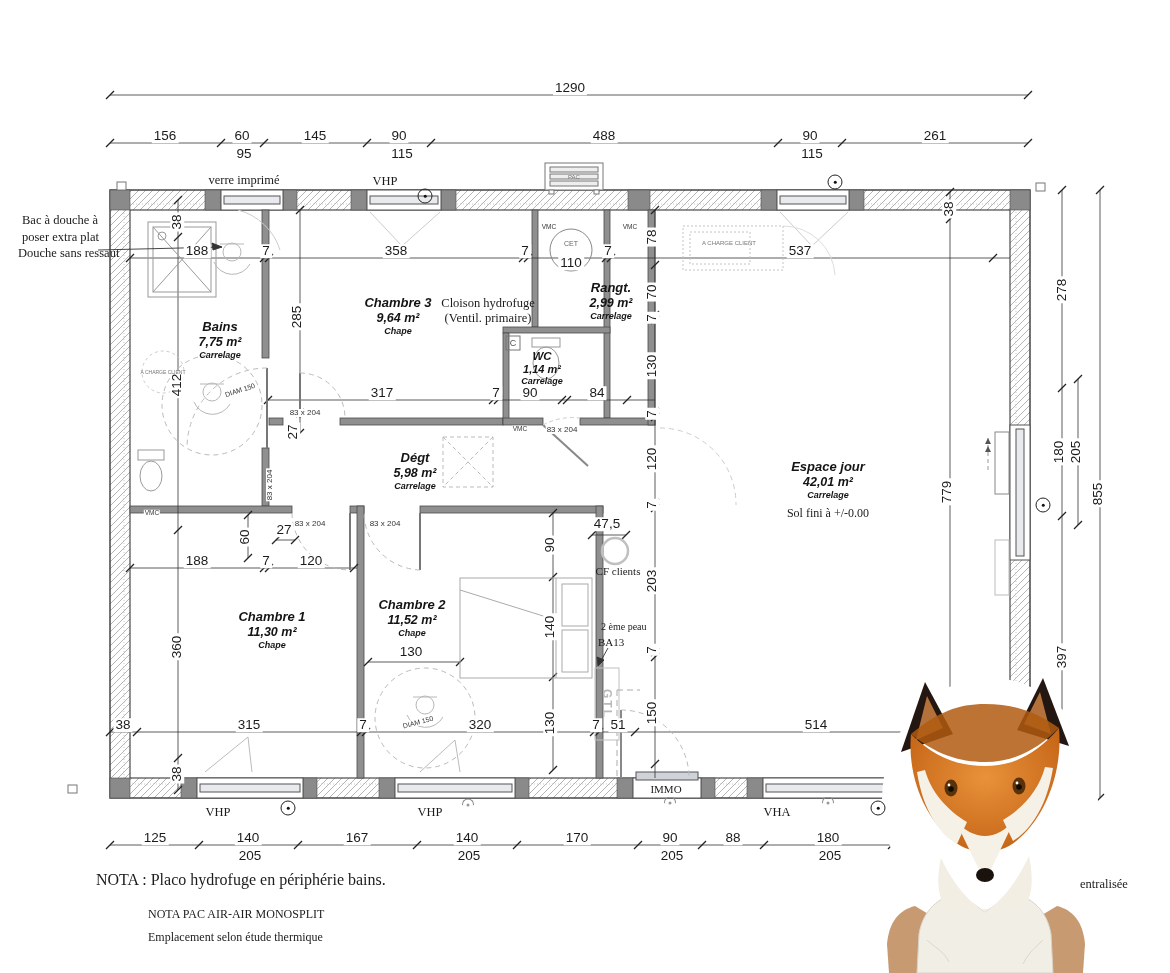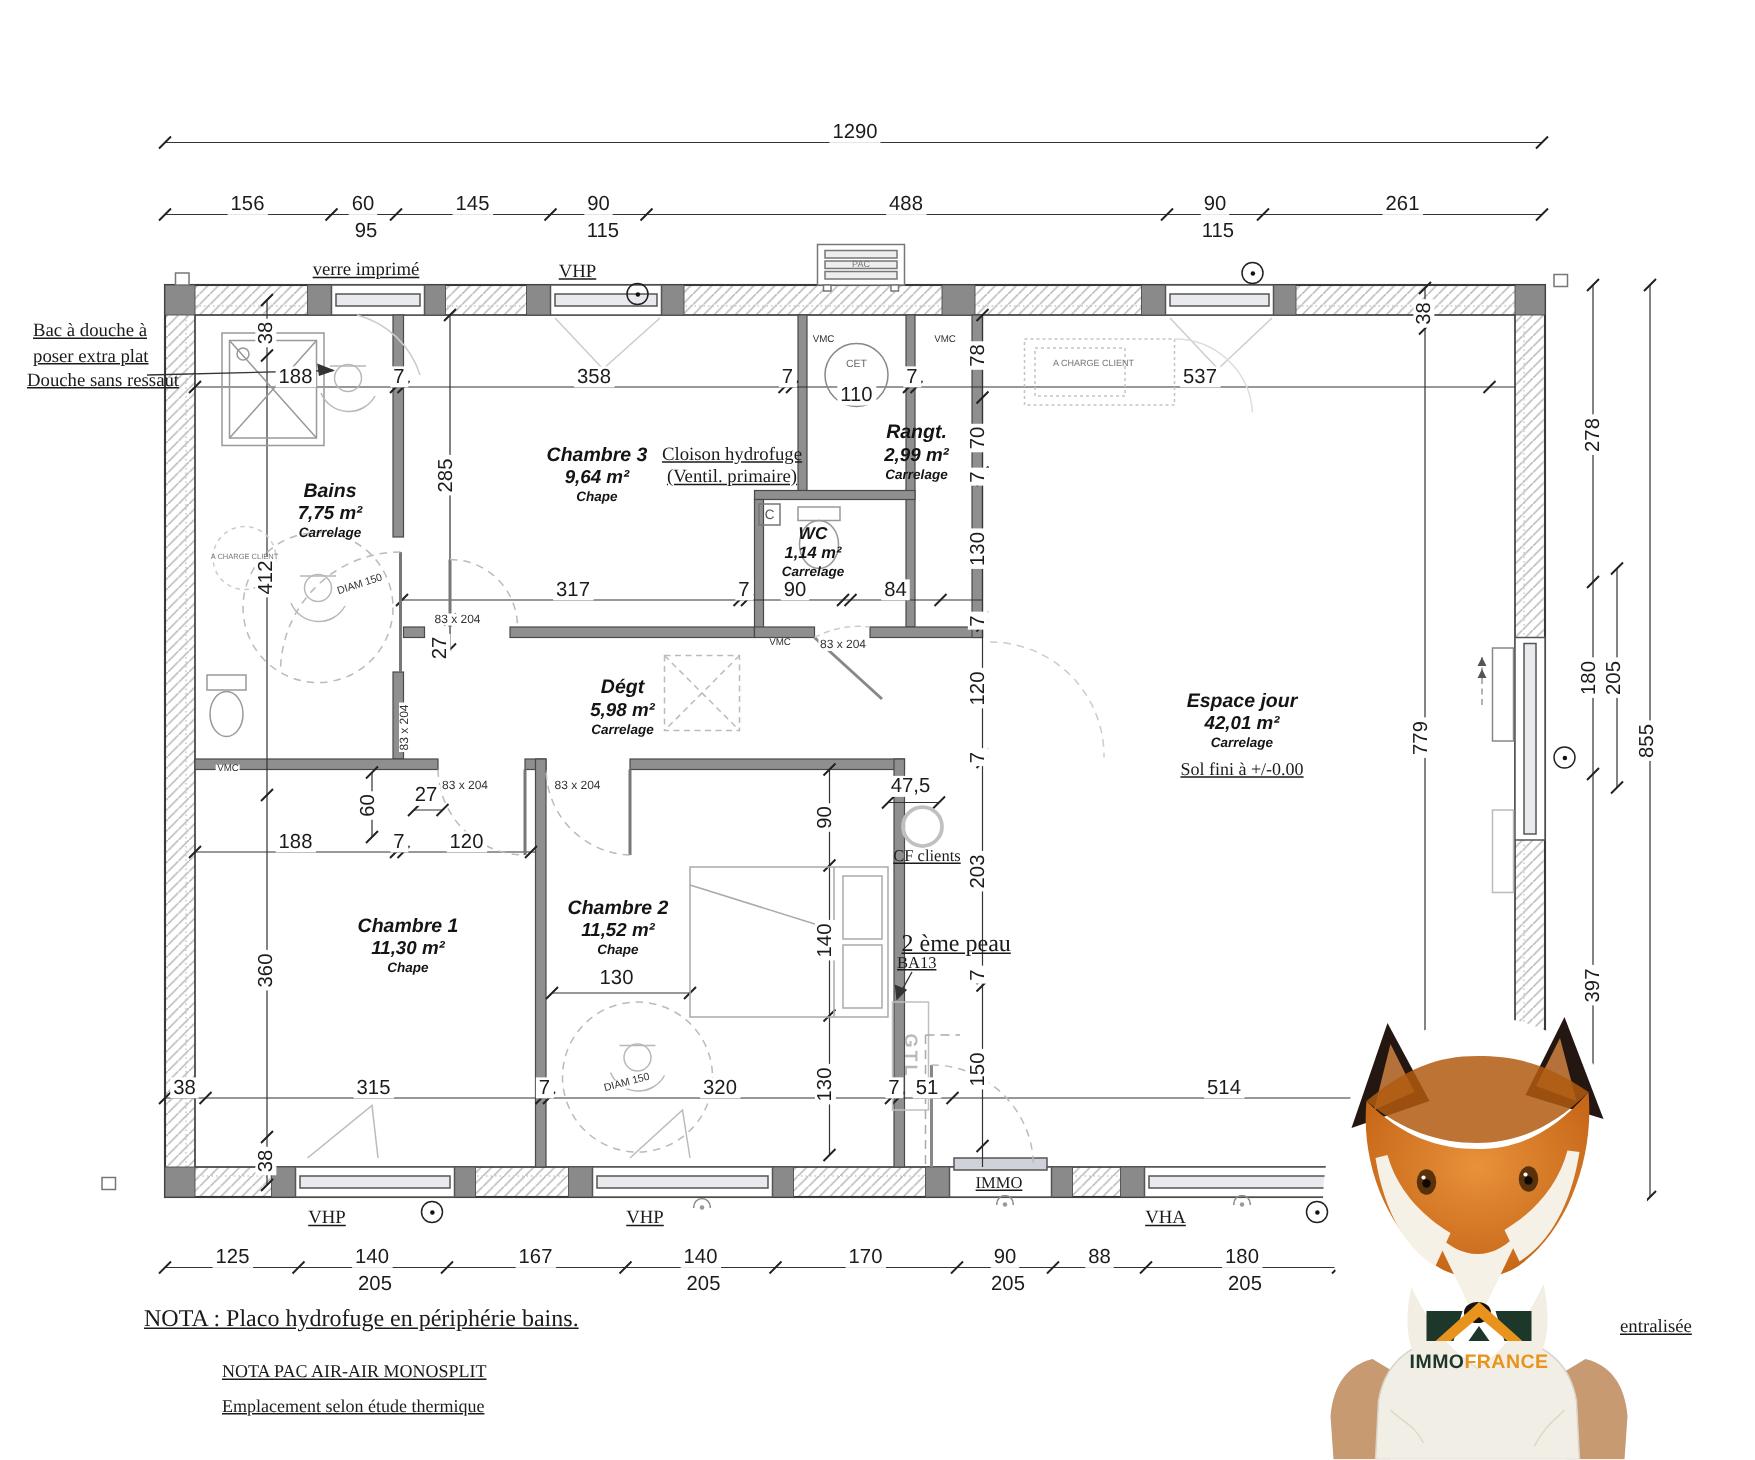--- a/index.html
+++ b/index.html
@@ -5,21 +5,21 @@
   html,body{margin:0;padding:0;background:#fff;}
   #stage{position:relative;width:1170px;height:973px;background:#fff;overflow:hidden;
          font-family:"Liberation Sans",sans-serif;}
   #plansvg{position:absolute;left:0;top:0;}
   .lbl{position:absolute;white-space:nowrap;color:#1b1b1b;}
   .ctr{transform:translate(-50%,-50%);}
   .rot{transform:translate(-50%,-50%) rotate(-90deg);}
   .rotcw{transform:translate(-50%,-50%) rotate(90deg);}
   .dim{font-size:13.5px;background:#fff;padding:0 2px;line-height:1;}
   .dimsm{font-size:8px;color:#333;background:#fff;padding:0 1px;line-height:1;}
-  .serif{font-family:"Liberation Serif",serif;text-decoration:underline;}
+  .serif{font-family:"Liberation Serif",serif;}
   .an{font-size:12.5px;}
   .tinytxt{font-size:6px;color:#777;letter-spacing:0;line-height:1;}
   .room{position:absolute;transform:translate(-50%,0);text-align:center;
         font-style:italic;font-weight:bold;color:#141414;}
   .room .rn{font-size:13px;line-height:1.15;}
   .room .ra{font-size:12.5px;line-height:1.2;}
   .room .rf{font-size:9px;line-height:1.3;}
   .room.small .rn{font-size:11.5px}.room.small .ra{font-size:11px}
   .sym{position:absolute;width:13px;height:13px;border:1.2px solid #222;border-radius:50%;
        transform:translate(-50%,-50%);}
@@ -425,21 +425,21 @@
   <span class="lbl serif ctr an" style="left:488px;top:303px">Cloison hydrofuge</span>
   <span class="lbl serif ctr an" style="left:488px;top:318px">(Ventil. primaire)</span>
   <span class="lbl ctr dimsm" style="left:240px;top:390px;transform:translate(-50%,-50%) rotate(-18deg);font-size:7px">DIAM 150</span>
   <span class="lbl ctr dimsm" style="left:418px;top:722px;transform:translate(-50%,-50%) rotate(-15deg);font-size:7px">DIAM 150</span>
   <span class="lbl ctr dimsm" style="left:305px;top:413px">83 x 204</span>
   <span class="lbl dimsm rot" style="left:270px;top:485px">83 x 204</span>
   <span class="lbl ctr dimsm" style="left:310px;top:524px">83 x 204</span>
   <span class="lbl ctr dimsm" style="left:385px;top:524px">83 x 204</span>
   <span class="lbl ctr dimsm" style="left:562px;top:430px">83 x 204</span>
   <span class="lbl serif ctr" style="left:618px;top:571px;font-size:11px">CF clients</span>
-  <span class="lbl serif" style="left:601px;top:621px;font-size:16px">2 ème peau</span>
+  <span class="lbl serif" style="left:601px;top:621px;font-size:10px">2 ème peau</span>
   <span class="lbl serif" style="left:598px;top:636px;font-size:11px">BA13</span>
   <span class="lbl gtl rotcw" style="left:607px;top:704px">GTL</span>
   <span class="lbl serif ctr" style="left:666px;top:789px;font-size:11px">IMMO</span>
   <span class="lbl serif ctr an" style="left:218px;top:812px">VHP</span>
   <span class="lbl serif ctr an" style="left:430px;top:812px">VHP</span>
   <span class="lbl serif ctr an" style="left:777px;top:812px">VHA</span>
   <span class="lbl serif an" style="left:1080px;top:877px">entralisée</span>
 
   <span class="lbl serif an" style="left:22px;top:213px">Bac à douche à</span>
   <span class="lbl serif an" style="left:22px;top:230px">poser extra plat</span>
@@ -452,23 +452,14 @@
   <span class="sym" style="left:425px;top:196px"></span>
   <span class="sym" style="left:835px;top:182px"></span>
   <span class="sym" style="left:288px;top:808px"></span>
   <span class="sym" style="left:878px;top:808px"></span>
   <span class="sym" style="left:1043px;top:505px"></span>
   <span class="lamp" style="left:468px;top:802px"></span>
   <span class="lamp" style="left:670px;top:800px"></span>
   <span class="lamp" style="left:828px;top:800px"></span>
 </div>
 
-<div id="brand">
-  <svg width="74" height="30" viewBox="0 0 74 30">
-    <polygon points="2,8 26,8 20,28 2,28" fill="#1d382b"></polygon>
-    <polygon points="48,8 72,8 72,28 54,28" fill="#1d382b"></polygon>
-    <path d="M8,28 L37,2 L66,28 L56,28 L37,12 L18,28 Z" fill="#e8931c"></path>
-    <polygon points="30,28 37,18 44,28" fill="#1d382b"></polygon>
-  </svg>
-  <div class="bt"><span class="immo">IMMO</span><span class="france">FRANCE</span></div>
+
 </div>
 
-</div>
-
 </body></html>

